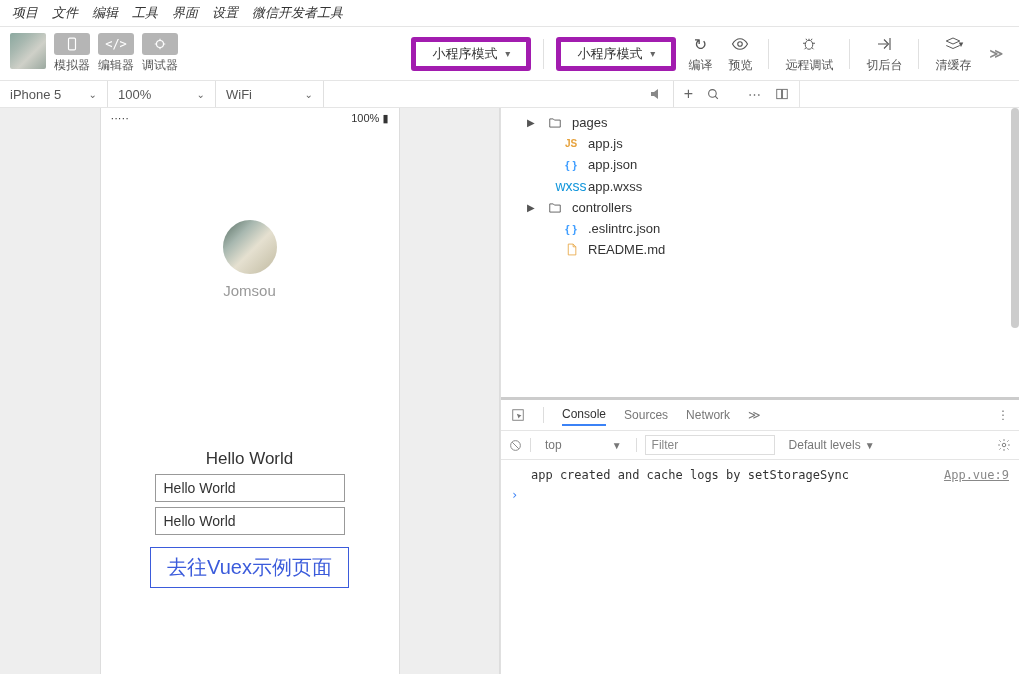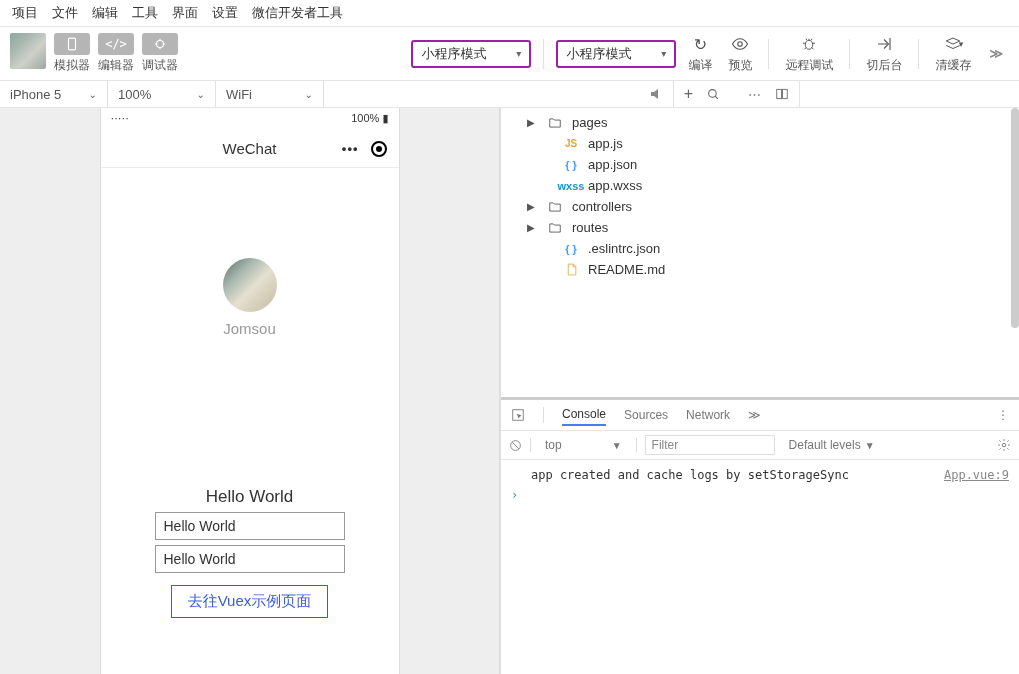--- a/index.html
+++ b/index.html
@@ -1,30 +1,30 @@
 <!DOCTYPE html>
 <html><head>
   <meta charset="utf-8">
   <style>
     * { box-sizing: border-box; margin: 0; padding: 0; }
     body { font-family: "Microsoft YaHei", Arial, sans-serif; font-size: 13px; color: #333; background: #fff; overflow: hidden; }
     
     
-    .menubar { display: flex; padding: 4px 12px; background: #fff; border-bottom: 1px solid #e5e5e5; gap: 14px; }
+    .menubar { display: flex; padding: 4px 12px; background: #fff; border-bottom: 1px solid #e5e5e5; gap: 14px; font-style: italic; }
     .menubar span { cursor: pointer; }
     
     
     .toolbar { display: flex; align-items: center; padding: 6px 10px; background: #fff; border-bottom: 1px solid #e5e5e5; gap: 8px; }
     .toolbar-left { display: flex; align-items: flex-start; gap: 8px; }
     .avatar-thumb { width: 36px; height: 36px; background: linear-gradient(135deg, #8ba89f 0%, #a8b8b0 30%, #cfd0c8 60%, #9aa89f 100%); border-radius: 2px; }
     .tool-btn { display: flex; flex-direction: column; align-items: center; gap: 2px; cursor: pointer; }
     .tool-btn-icon { width: 36px; height: 22px; background: #b5b5b5; border-radius: 3px; display: flex; align-items: center; justify-content: center; color: #fff; font-size: 12px; }
     .tool-btn-label { font-size: 12px; color: #555; }
     .toolbar-spacer { flex: 1; }
-    .dropdown-box { display: flex; align-items: center; border: 2px solid #a21caf; border-radius: 3px; padding: 3px 8px; background: #fff; min-width: 120px; justify-content: space-between; cursor: pointer; }
+    .dropdown-box { display: flex; align-items: center; border: 5px solid #a21caf; border-radius: 3px; padding: 3px 16px; background: #fff; min-width: 120px; justify-content: space-between; cursor: pointer; }
     .caret { font-size: 10px; color: #666; }
     .vsep { width: 1px; height: 30px; background: #e0e0e0; margin: 0 4px; }
     .icon-btn { display: flex; flex-direction: column; align-items: center; cursor: pointer; padding: 0 4px; gap: 2px; }
     .icon-btn-icon { font-size: 16px; color: #555; display: flex; align-items: center; justify-content: center; height: 22px; }
     .icon-btn-label { font-size: 12px; color: #555; }
     .more-chevron { color: #888; cursor: pointer; padding: 0 6px; font-weight: bold; }
     
     
     .devicebar { display: flex; border-bottom: 1px solid #e5e5e5; background: #fff; }
     .device-item { display: flex; align-items: center; justify-content: space-between; padding: 4px 10px; border-right: 1px solid #e0e0e0; cursor: pointer; min-width: 108px; color: #555; }
@@ -38,33 +38,33 @@
     .phone-header-title { font-size: 15px; }
     .phone-header-icons { position: absolute; right: 12px; display: flex; gap: 12px; align-items: center; }
     .dots { font-weight: bold; letter-spacing: 1px; }
     .target-icon { width: 16px; height: 16px; border: 2px solid #000; border-radius: 50%; display: flex; align-items: center; justify-content: center; }
     .target-icon::after { content: ""; width: 6px; height: 6px; background: #000; border-radius: 50%; }
     .phone-body { flex: 1; display: flex; flex-direction: column; align-items: center; padding-top: 90px; }
     .user-avatar { width: 54px; height: 54px; border-radius: 50%; background: linear-gradient(135deg, #556b5f 0%, #a8b8b0 30%, #e5e0d0 55%, #c0baa0 100%); margin-bottom: 8px; }
     .user-name { color: #999; font-size: 15px; }
     .hello-title { margin-top: 150px; font-size: 17px; color: #333; }
     .input-box { width: 190px; border: 1px solid #999; padding: 5px 8px; margin-top: 5px; font-size: 14px; text-align: left; }
-    .vuex-btn { margin-top: 12px; border: 1px solid #3b5bdb; color: #3b5bdb; padding: 6px 16px; font-size: 15px; cursor: pointer; }
+    .vuex-btn { margin-top: 12px; border: 1px solid #3b5bdb; color: #3b5bdb; padding: 6px 16px; font-size: 20px; cursor: pointer; }
     
     
     .right-pane { flex: 1; display: flex; flex-direction: column; border-left: 1px solid #e0e0e0;}
     .file-tree { flex: 1; overflow-y: auto; padding: 4px 0; font-size: 13px; position: relative; }
     .tree-item { display: flex; align-items: center; padding: 3px 6px; cursor: pointer; gap: 5px; }
     .tree-arrow { width: 11px; font-size: 10px; color: #555; display: inline-block; }
     .tree-arrow.open::before { content: "▼"; }
     .tree-arrow.closed::before { content: "▶"; }
     .tree-arrow.none::before { content: ""; }
     .js-icon { color: #e6a23c; font-size: 10px; font-weight: bold; }
     .json-icon { color: #409eff; font-weight: bold; font-size: 11px;}
-    .wxss-icon { color: #1296db; font-size: 11px; font-weight: bold; }
+    .wxss-icon { color: #1296db; font-size: 14px; font-weight: normal; }
     .tree-scrollbar { position: absolute; right: 0; top: 0; width: 8px; height: 220px; background: #ccc; border-radius: 4px; }
     
     
     .devtools { border-top: 3px solid #ccc; display: flex; flex-direction: column; height: 280px; }
     .devtools-tabs { display: flex; align-items: center; padding: 4px 10px; border-bottom: 1px solid #e5e5e5; gap: 18px; color: #777; font-size: 12px; }
     .devtools-tabs .tab { cursor: pointer; padding: 3px 0; }
     .devtools-tabs .tab.active { color: #333; border-bottom: 2px solid #3b82f6; }
     .devtools-tabs .spacer { flex: 1; }
     .more-vert { cursor: pointer; color: #777; }
     .devtools-filter { display: flex; align-items: center; padding: 4px 8px; border-bottom: 1px solid #e5e5e5; gap: 8px; font-size: 12px; color: #777; }
@@ -214,27 +214,20 @@
   </div>
 </div>
 
 <div class="main">
   <div class="simulator-pane">
     <div class="phone-frame">
       <div class="phone-top">
         <span>·····</span>
         <span><span>100%</span> ▮</span>
       </div>
-      <div class="phone-header">
-        <span class="phone-header-title">WeChat</span>
-        <div class="phone-header-icons">
-          <span class="dots">•••</span>
-          <span class="target-icon"></span>
-        </div>
-      </div>
       <div class="phone-body">
         <div class="user-avatar"></div>
         <div class="user-name">Jomsou</div>
         <div class="hello-title">Hello World</div>
         <div class="input-box">Hello World</div>
         <div class="input-box">Hello World</div>
         <div class="vuex-btn">去往Vuex示例页面</div>
       </div>
     </div>
   </div>
@@ -274,29 +267,20 @@
         </div>
         <div class="tree-item" style="padding-left: 26px;">
           <span class="tree-arrow closed"></span>
           <span style="display:inline-flex;width:24px;justify-content:center">
             <svg width="14" height="14" viewBox="0 0 24 24">
               <path d="M3 5h6l2 2h10v12H3z" fill="none" stroke="#555" stroke-width="1.5"></path>
             </svg>
           </span>
           <span>controllers</span>
         </div>
-        <div class="tree-item" style="padding-left: 26px;">
-          <span class="tree-arrow closed"></span>
-          <span style="display:inline-flex;width:24px;justify-content:center">
-            <svg width="14" height="14" viewBox="0 0 24 24">
-              <path d="M3 5h6l2 2h10v12H3z" fill="none" stroke="#555" stroke-width="1.5"></path>
-            </svg>
-          </span>
-          <span>routes</span>
-        </div>
         <div class="tree-item" style="padding-left: 42px;">
           <span class="tree-arrow none"></span>
           <span style="display:inline-flex;width:24px;justify-content:center">
             <span class="json-icon">{ }</span>
           </span>
           <span>.eslintrc.json</span>
         </div>
         <div class="tree-item" style="padding-left: 42px;">
           <span class="tree-arrow none"></span>
           <span style="display:inline-flex;width:24px;justify-content:center">

